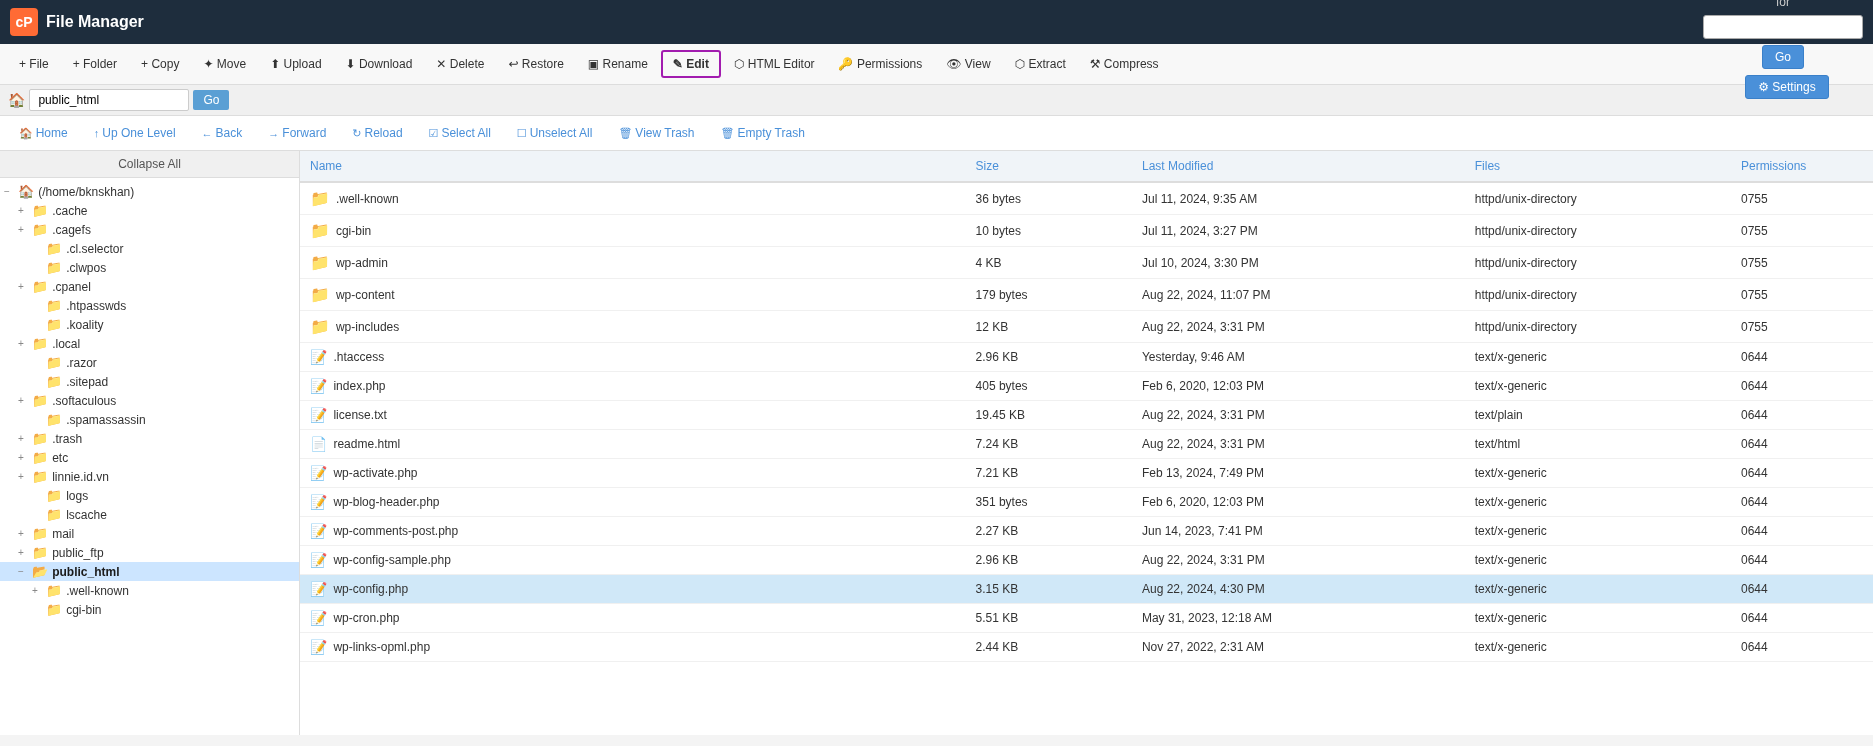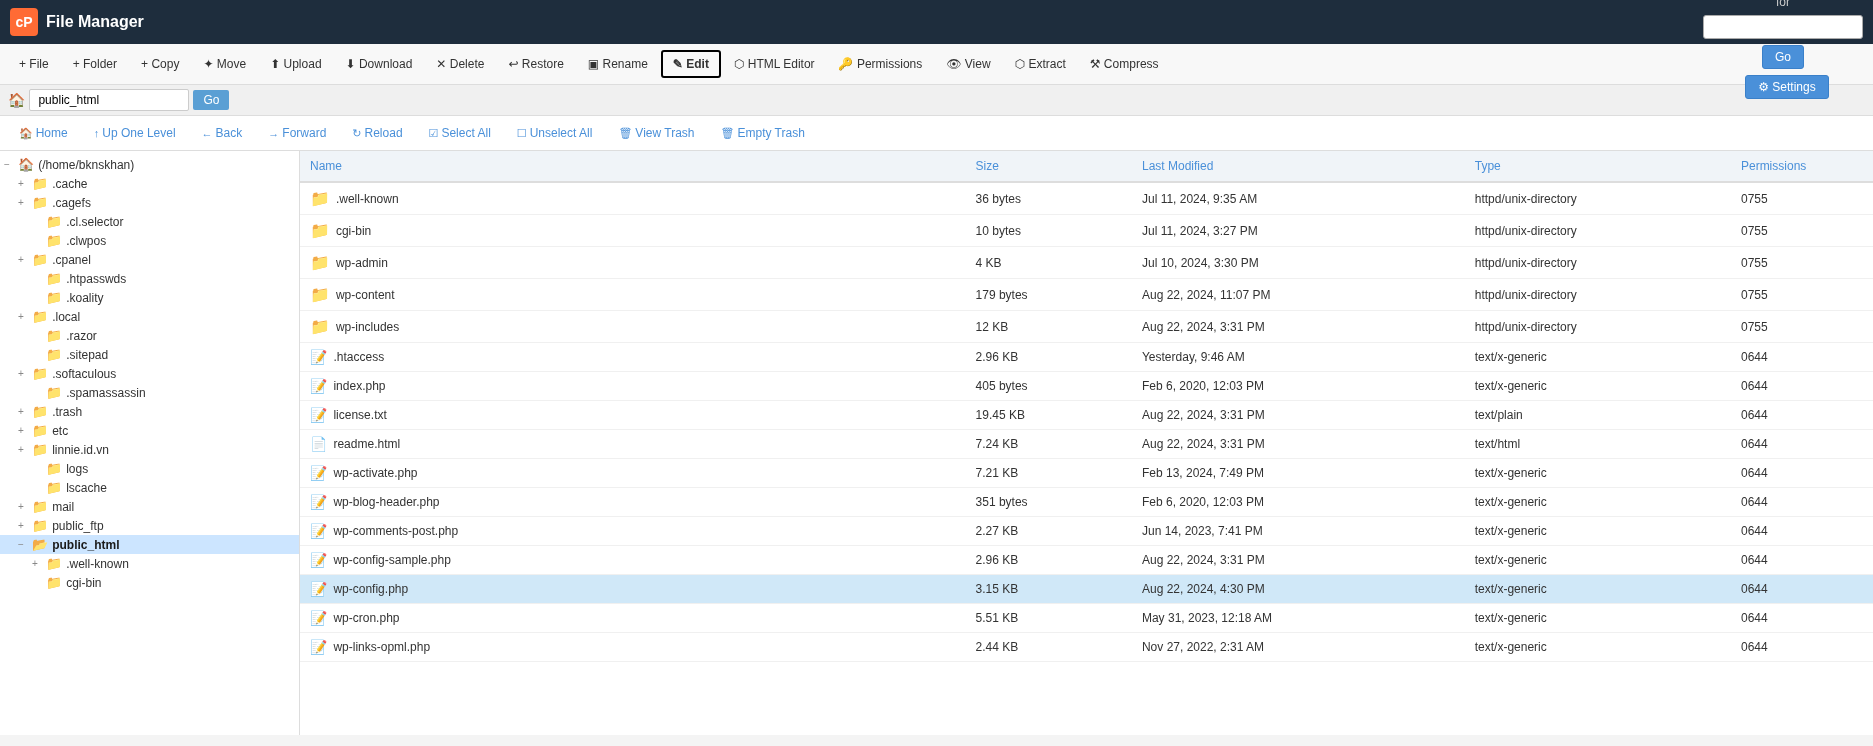--- a/index.html
+++ b/index.html
@@ -94,21 +94,21 @@
       padding: 5px 10px;
       background: transparent;
       border: 1px solid transparent;
       color: #333;
       font-size: 12px;
       cursor: pointer;
       border-radius: 3px;
       white-space: nowrap;
     }
     .toolbar-btn.active-edit {
-      border: 2px solid #000000;
+      border: 2px solid #a21caf;
       color: #333;
       font-weight: bold;
     }
 
     
     .path-bar {
       background: #f0f0f0;
       border-bottom: 1px solid #ddd;
       display: flex;
       align-items: center;
@@ -331,20 +331,21 @@
   </button>
   <button class="nav-btn">
     <span class="nav-icon">🗑</span>
     <span>Empty Trash</span>
   </button>
 </div>
 
 <div class="main-area">
 
   <div class="sidebar">
+    <div class="sidebar-collapse-bar">Collapse All</div>
     <div class="sidebar-tree" id="sidebar-tree">
         <div class="tree-item">
           <span class="indent" style="width: 0px;"></span>
           <span class="toggle">−</span>
           <span class="folder-icon">🏠</span>
           <span class="item-label">(/home/bknskhan)</span>
         </div>
         <div class="tree-item">
           <span class="indent" style="width: 14px;"></span>
           <span class="toggle">+</span>
@@ -480,21 +481,21 @@
       </div>
   </div>
 
   <div class="file-list">
     <table class="file-table">
       <thead>
         <tr>
           <th class="td-name">Name</th>
           <th class="td-size">Size</th>
           <th class="td-modified">Last Modified</th>
-          <th class="td-type">Type</th>
+          <th class="td-type">Files</th>
           <th class="td-perms">Permissions</th>
         </tr>
       </thead>
       <tbody id="file-tbody">
           <tr>
             <td class="td-name">
               <span class="file-icon-folder">📁</span>
               <span>.well-known</span>
             </td>
             <td class="td-size">36 bytes</td>

